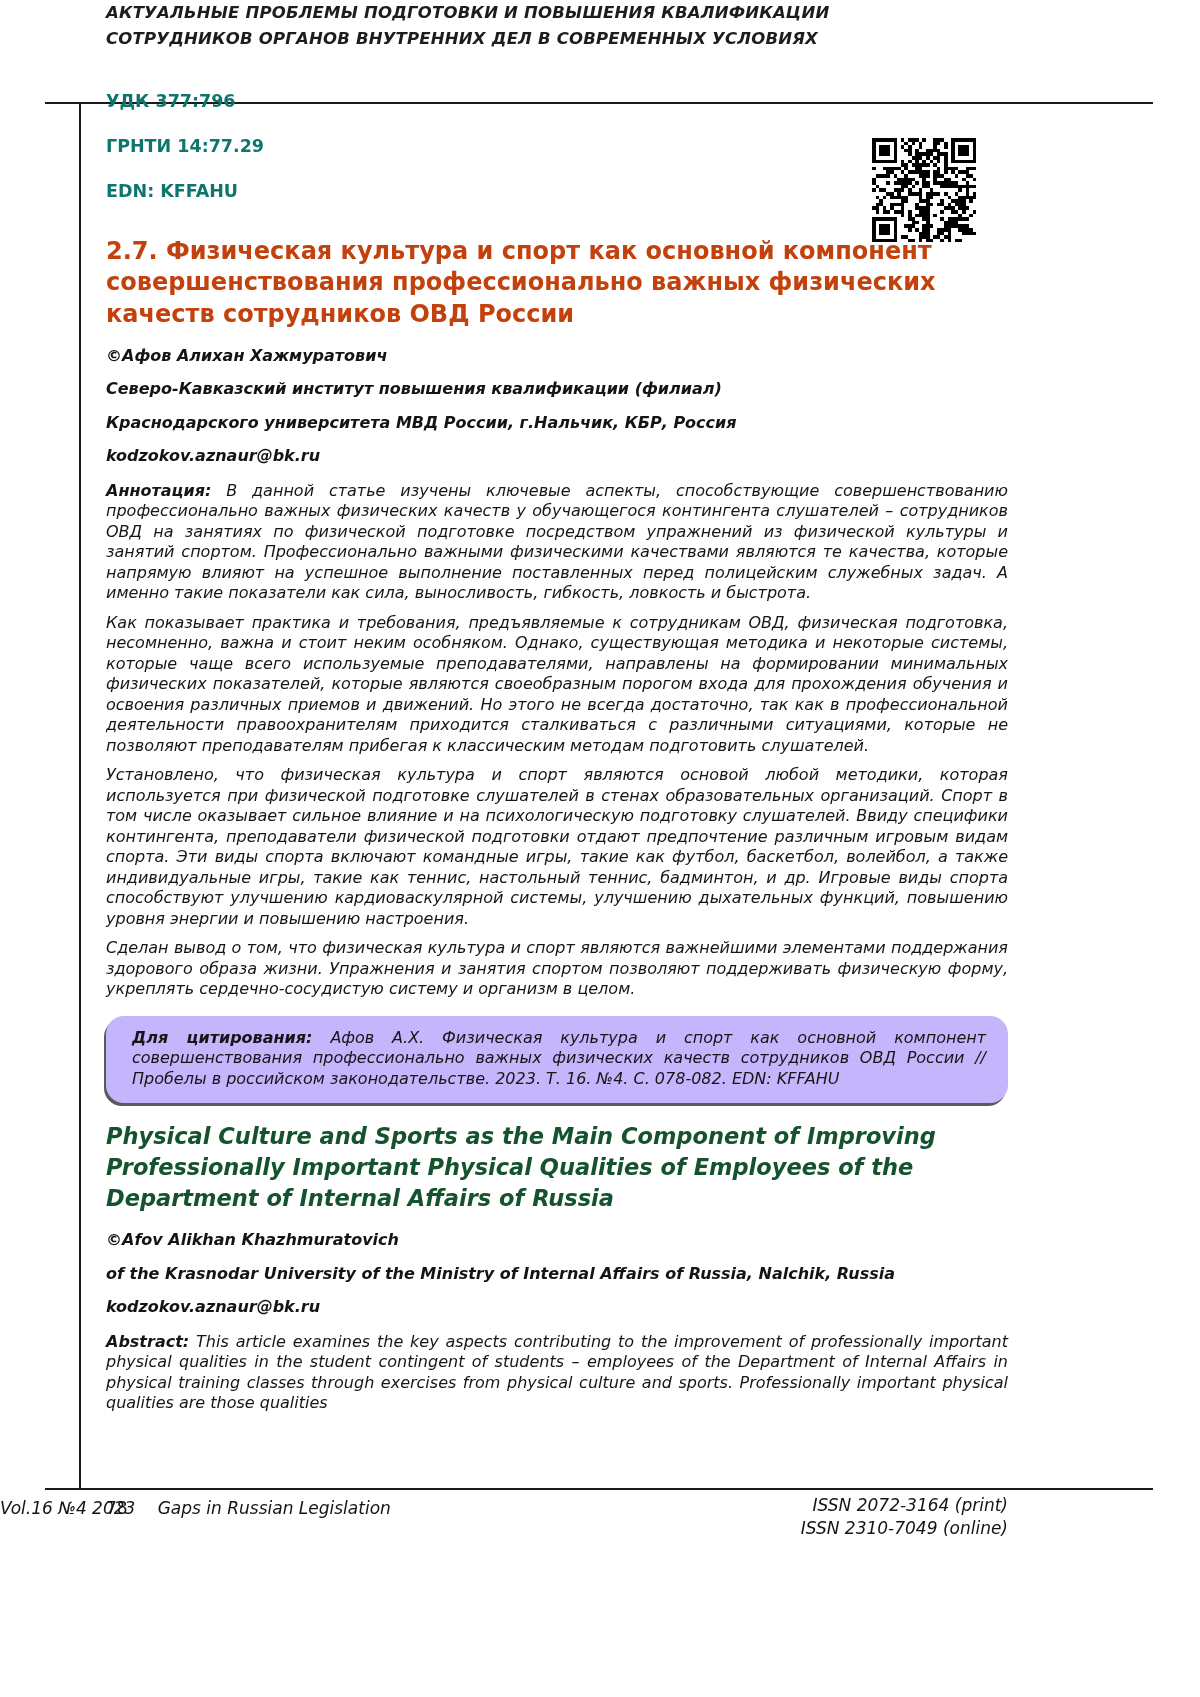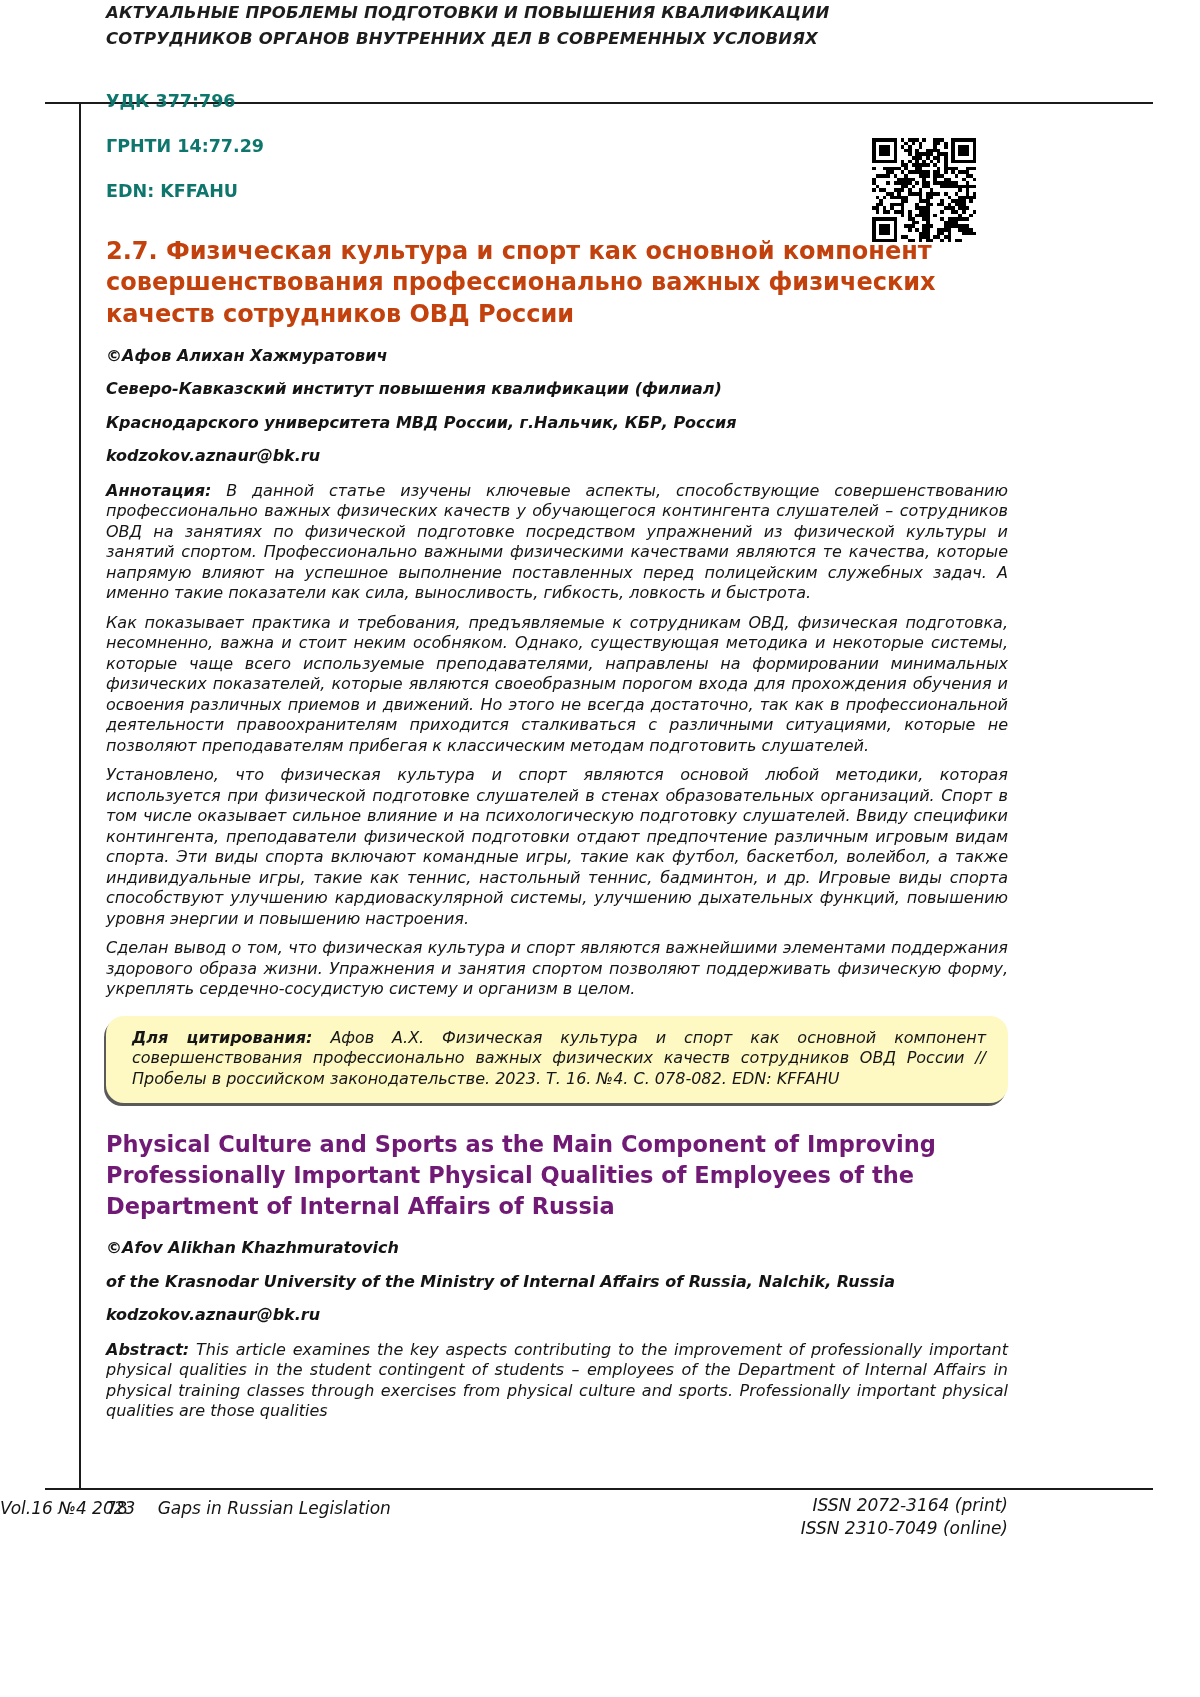--- a/index.html
+++ b/index.html
@@ -33,29 +33,29 @@
 
   .body-par{
     font-style:italic;font-size:16px;line-height:20.5px;text-align:justify;
     margin:0 0 9px 0;color:#161616;
   }
   .body-par b{font-style:italic;}
   .first-par{margin-top:14px;}
   .keywords{margin-top:12px;}
 
   .citation-box{
-    margin-top:16px;background:#fef9c3;border-radius:18px;
+    margin-top:16px;background:#c4b5fd;border-radius:18px;
     padding:12px 22px 14px 26px;
     box-shadow:-2px 3px 0 rgba(35,35,35,.75);
   }
   .citation-box p{margin:0;}
 
   .title-en{
-    margin-top:26px;font-weight:bold;
-    font-size:22.5px;line-height:1.38;color:#701a75;
+    margin-top:18px;font-weight:bold;font-style:italic;
+    font-size:22.5px;line-height:1.38;color:#14532d;
   }
   .authors-en{margin-top:16px;}
   .abstract-en{margin-top:14px;}
 
   .footer-left{position:absolute;left:106px;top:1498px;font-size:17px;}
   .footer-left .pagenum{font-style:normal;}
   .footer-left .journal{font-style:italic;margin-left:30px;}
   .footer-center{position:absolute;left:0;top:1498px;width:952px;text-align:left;
     font-style:italic;font-size:17px;}
   .footer-right{position:absolute;right:192px;top:1494px;text-align:right;

